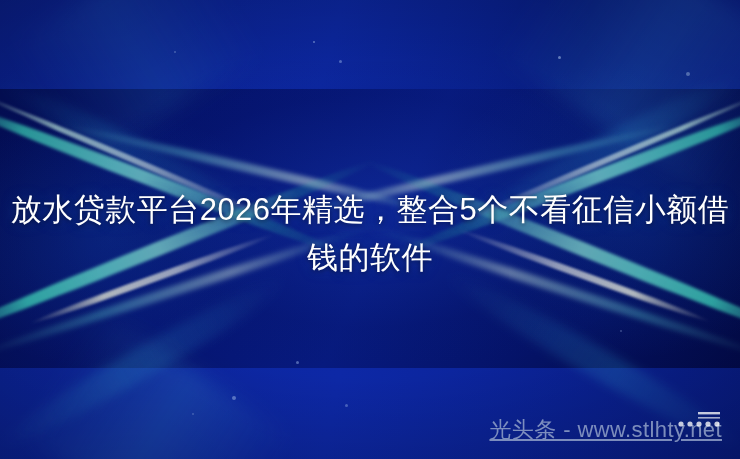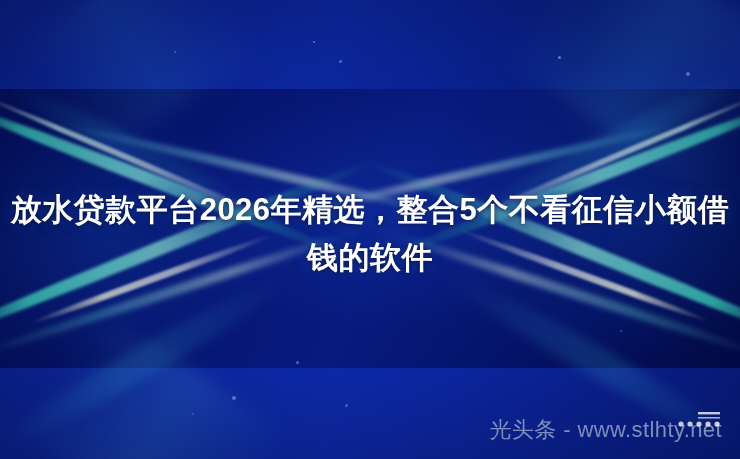--- a/index.html
+++ b/index.html
@@ -260,37 +260,38 @@
   #headline {
     position: absolute;
     left: 0;
     top: 186px;
     width: 740px;
     text-align: center;
     color: #ffffff;
     font-size: 31px;
     line-height: 48px;
     letter-spacing: 0.5px;
-    font-weight: 700;
+    font-weight: 400;
     text-shadow: 0 1px 5px rgba(0,0,0,0.55), 0 0 14px rgba(40,90,200,0.45);
     white-space: pre-wrap;
     z-index: 6;
   }
 
   
   #watermark {
     position: absolute;
     right: 18px;
     bottom: 14px;
     color: #96a6cb;
     opacity: 0.82;
     font-size: 22px;
     letter-spacing: 0.4px;
     white-space: nowrap;
     z-index: 7;
+    text-decoration: underline;
   }
   #watermark-icon {
     position: absolute;
     right: 18px;
     bottom: 26px;
     width: 44px;
     height: 22px;
     opacity: 0.9;
     z-index: 8;
     pointer-events: none;

